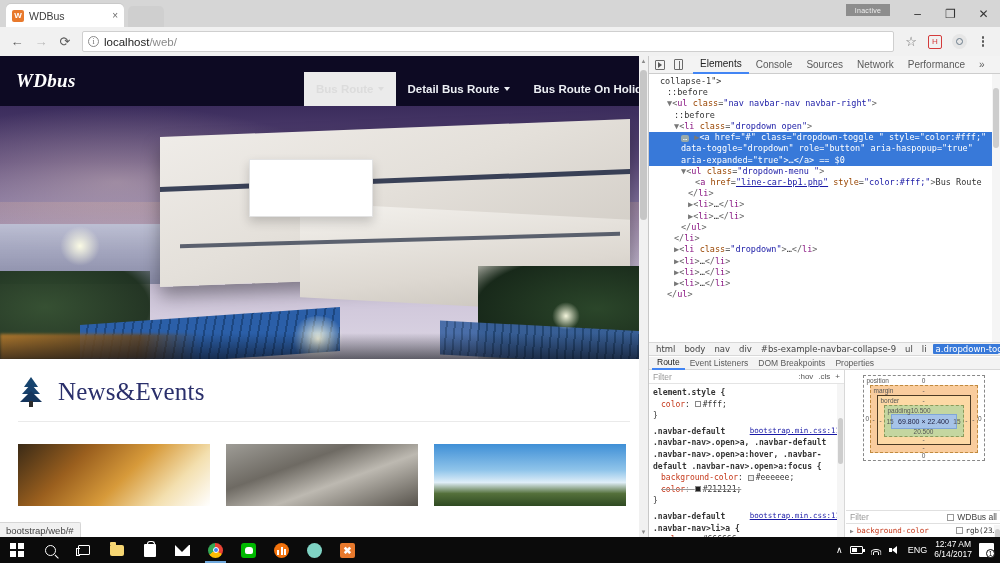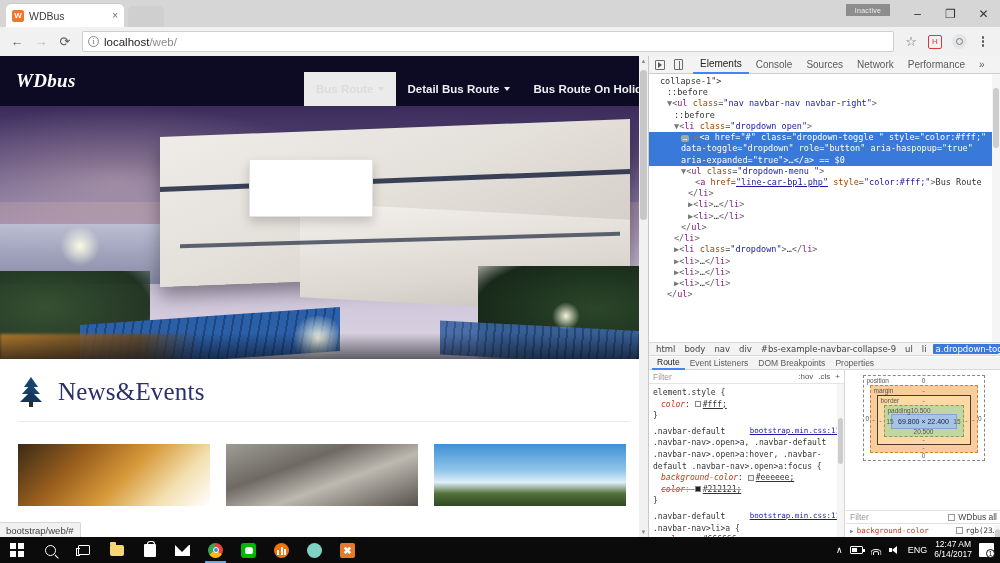--- a/index.html
+++ b/index.html
@@ -220,23 +220,23 @@
   .sp-tab { font-size:8.5px; color:#5a5a5a; padding:0 5px; white-space:nowrap; }
   .sp-tab.active { color:#222; border-bottom:2px solid #4285f4; height:13px; display:flex; align-items:center; }
 
   .styles-pane {
     position:absolute; left:0; top:314px; width:196px; height:223px; background:#fff;
     border-right:1px solid #d8d8d8; overflow:hidden;
   }
   .filter-row { height:14px; display:flex; align-items:center; padding:0 4px; border-bottom:1px solid #e4e4e4; font-size:8.5px; color:#999; gap:4px; }
   .filter-row .sp { margin-left:auto; display:flex; gap:5px; color:#555; font-size:8px; }
   .css-body { font-family:"DejaVu Sans Mono","Liberation Mono",monospace; font-size:8px; line-height:1.45; padding:3px 4px; color:#333; }
-  .css-sel { color:#333; }
-  .css-prop { color:#c5381a;font-style:italic; }
-  .css-val { color:#333;text-decoration:underline; }
+  .css-sel { color:#333;font-weight:bold; }
+  .css-prop { color:#c5381a; }
+  .css-val { color:#333; }
   .css-src { color:#1a1aa6; text-decoration:underline; float:right; font-size:7.5px; }
   .rule { margin-bottom:4px; }
   .strike { text-decoration:line-through; color:#999; }
   .swatch { display:inline-block; width:6px; height:6px; border:1px solid #888; vertical-align:middle; margin-right:2px; }
   .styles-scroll { position:absolute; right:0; top:14px; width:7px; height:209px; background:#f5f5f5; }
   .styles-scroll .thumb { position:absolute; left:1px; top:34px; width:5px; height:46px; background:#cdcdcd; border-radius:3px; }
 
   .computed-pane { position:absolute; left:197px; top:314px; width:155px; height:223px; background:#fff; overflow:hidden; }
   .boxmodel { margin:5px auto 0; width:122px; }
   .bm-layer { border:1px dashed #b5a; position:relative; text-align:center; font-size:7px; color:#444; }
@@ -586,21 +586,21 @@
                   <div class="bm-content">69.800 × 22.400</div>
                 </div>
               </div>
             </div>
           </div>
         </div>
         <div class="comp-filter">
           <span>Filter</span>
           <span class="showall">
               <span class="cbox"></span>
-              <span>WDbus all</span>
+              <span>WDBus all</span>
             </span>
         </div>
         <div class="comp-list" id="comp-list">
             <div class="comp-row">
               <span class="tri2">▶</span>
               <span class="cname">background-color</span>
               <span class="cval"><span class="csw" style="background:#ffffff"></span>rgb(23…</span>
             </div>
             <div class="comp-row">
               <span class="tri2">▶</span>

